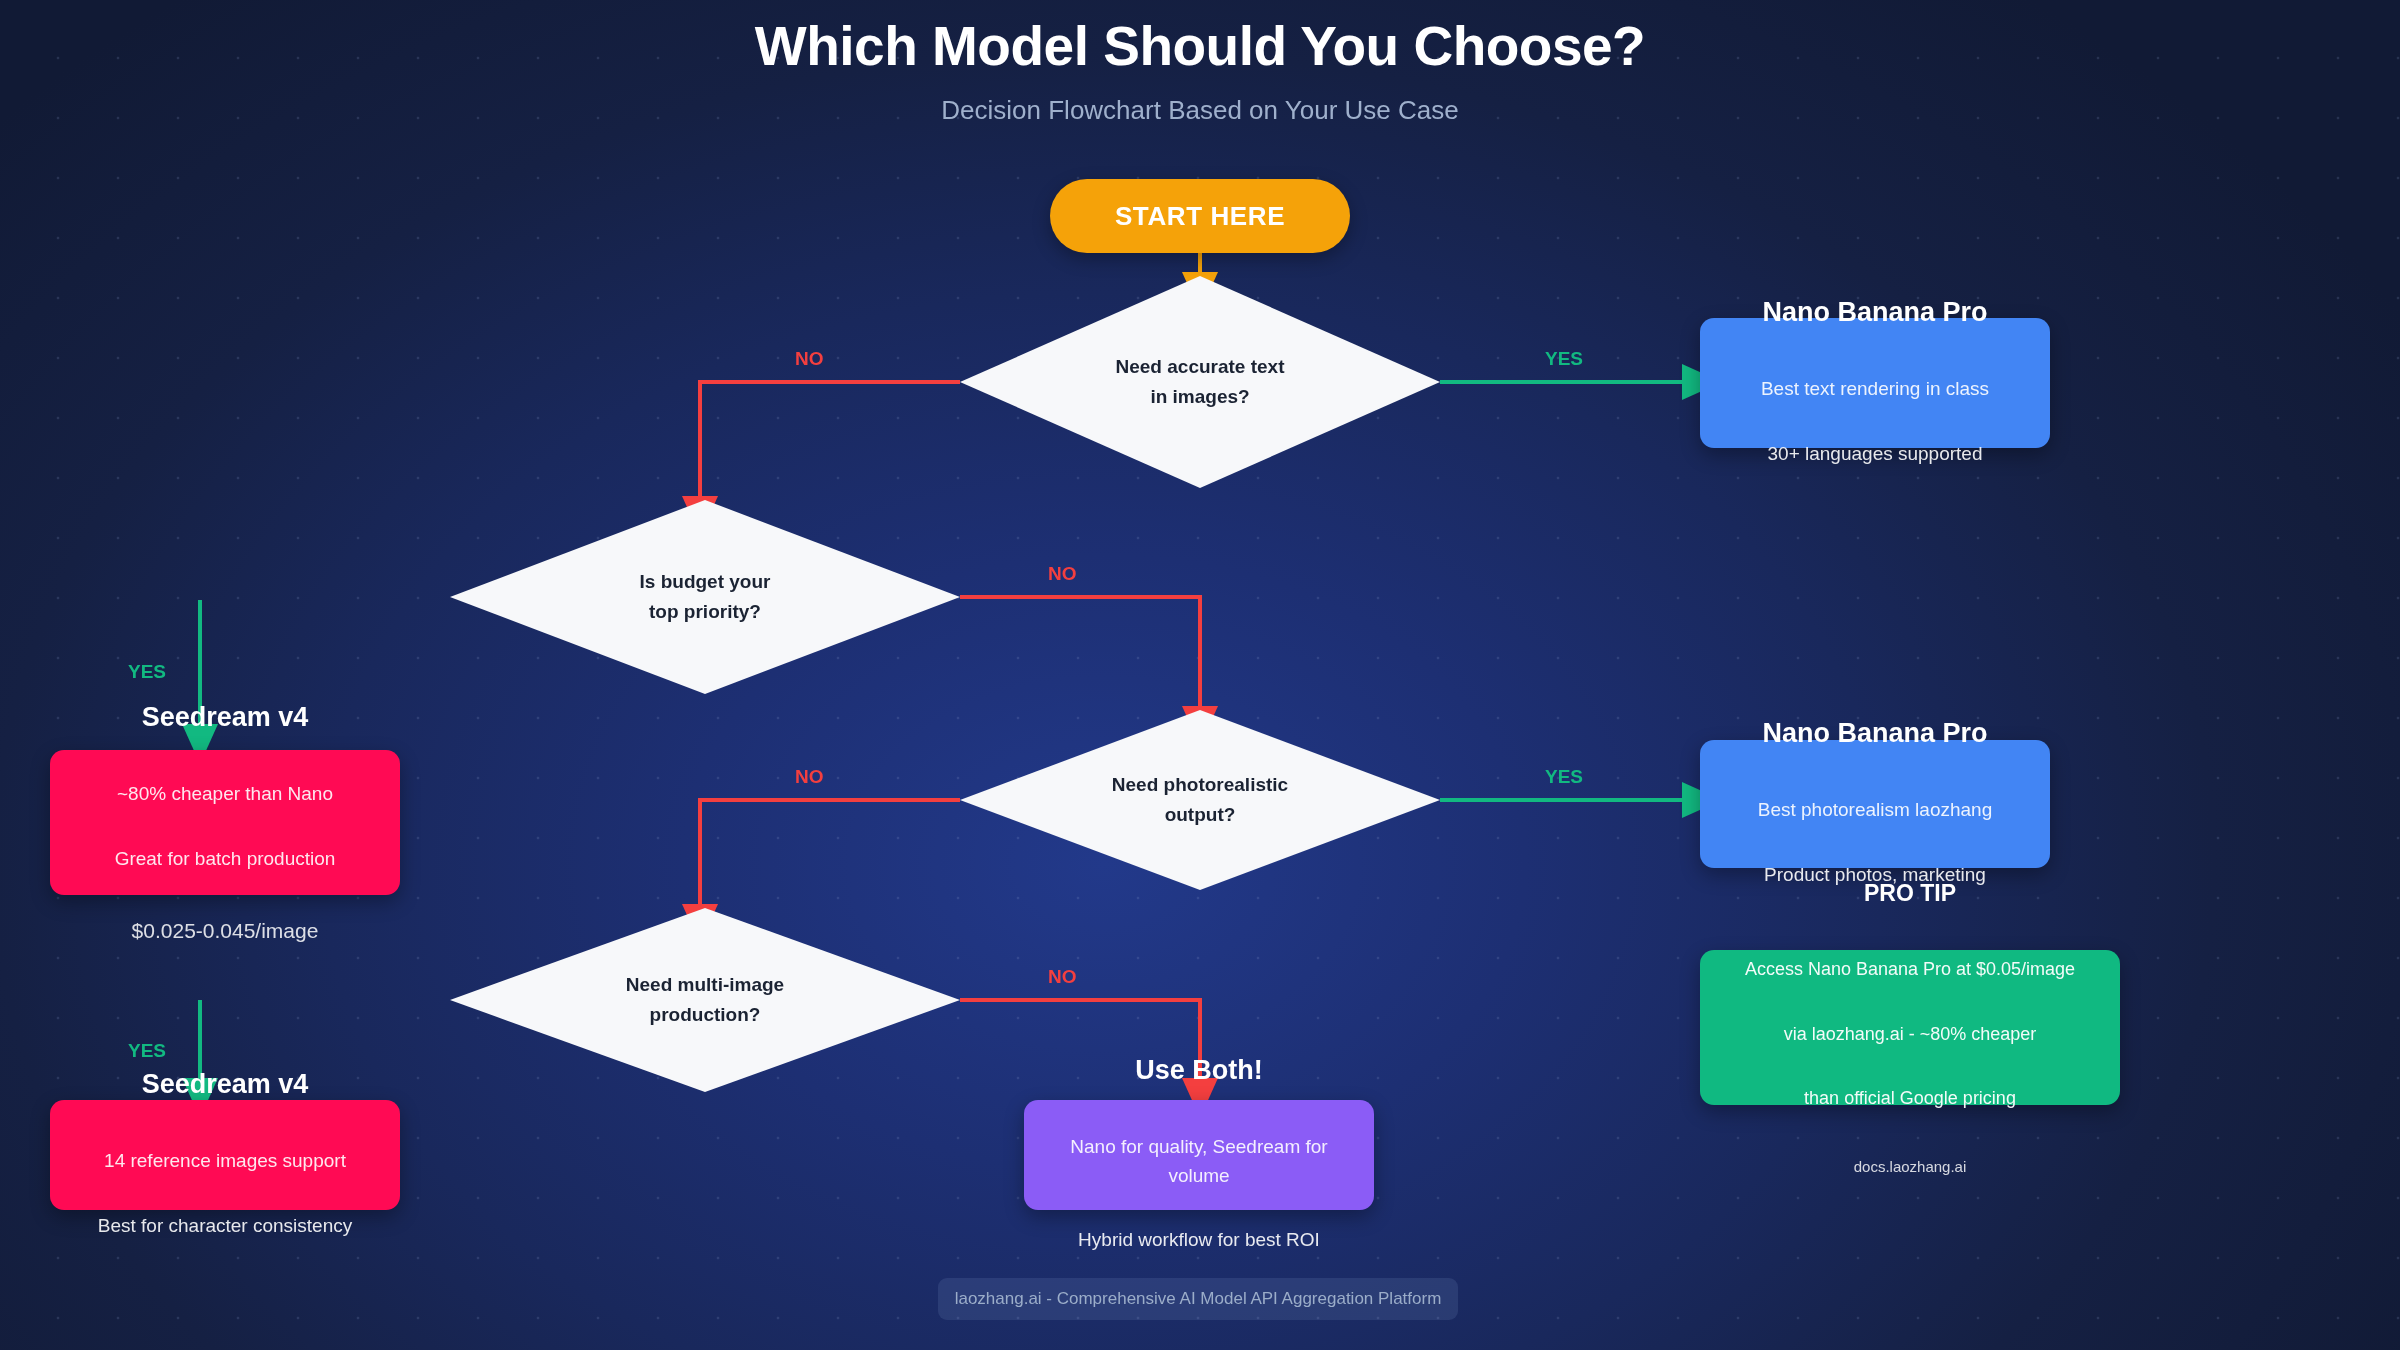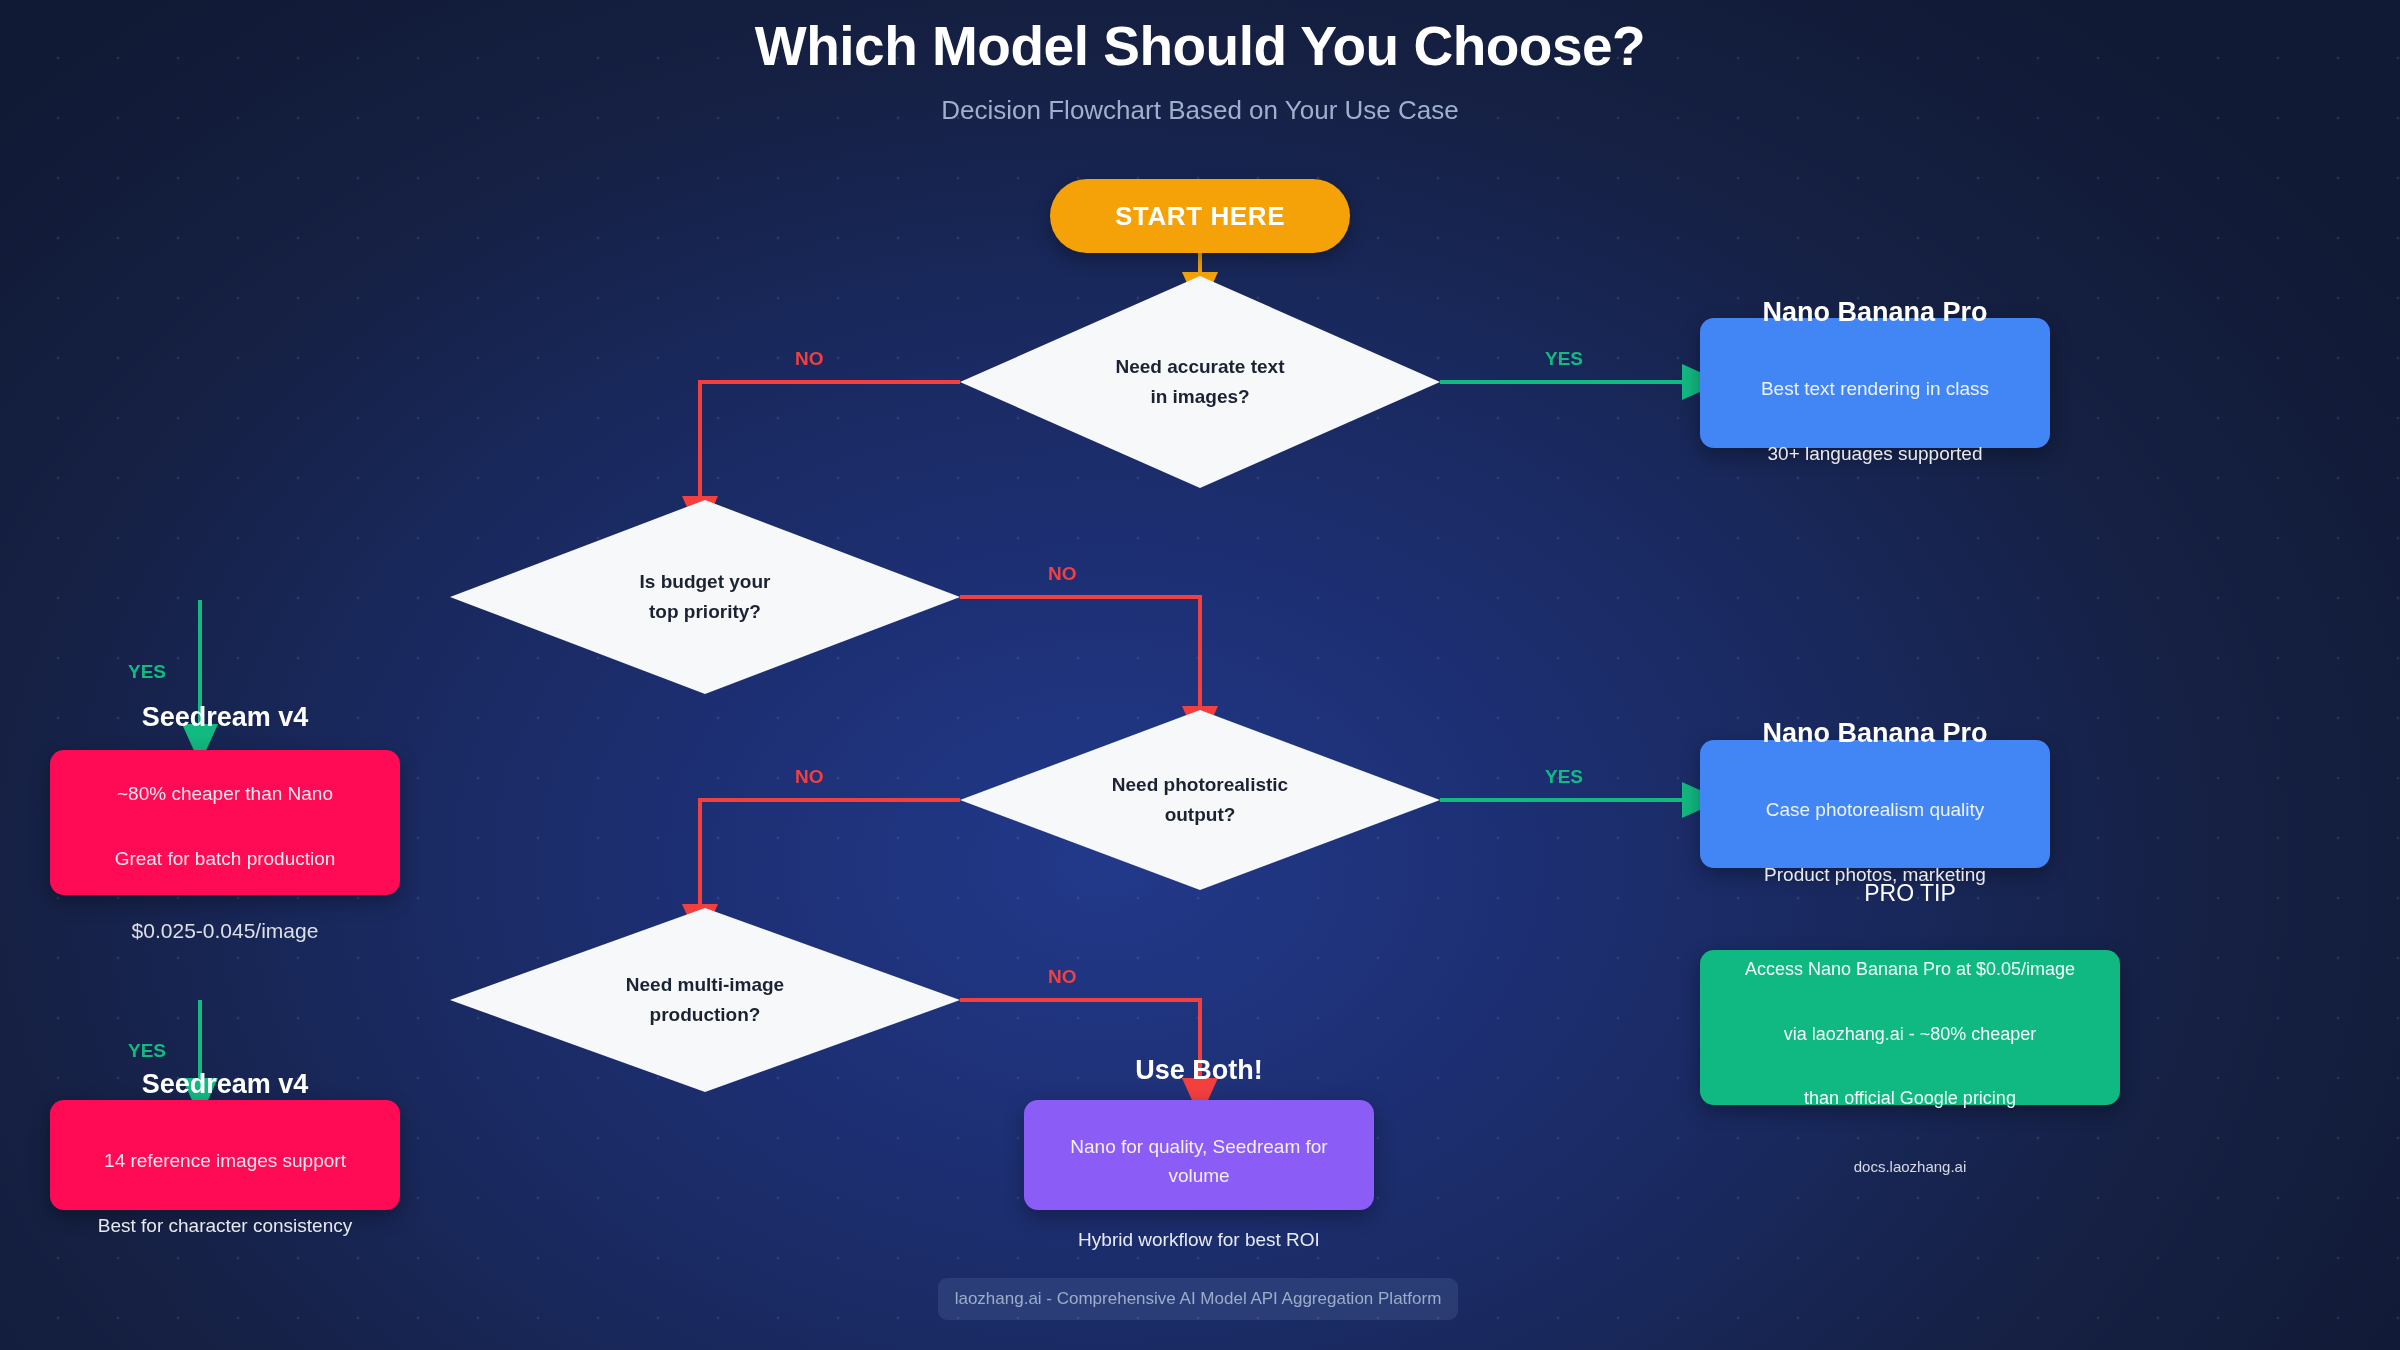--- a/index.html
+++ b/index.html
@@ -123,21 +123,21 @@
   .card-nano-text  { left: 1700px; top: 318px;  width: 350px; height: 130px; background: #4285f4; }
   .card-nano-photo { left: 1700px; top: 740px;  width: 350px; height: 128px; background: #4285f4; }
   .card-seedream-1 { left: 50px;   top: 750px;  width: 350px; height: 145px; background: #ff0a54; }
   .card-seedream-2 { left: 50px;   top: 1100px; width: 350px; height: 110px; background: #ff0a54; }
   .card-use-both   { left: 1024px; top: 1100px; width: 350px; height: 110px; background: #8b5cf6; }
   .card-pro-tip    { left: 1700px; top: 950px;  width: 420px; height: 155px; background: #10b981; }
 
   .protip-title {
     color: #ffffff;
     font-size: 23px;
-    font-weight: normal;
+    font-weight: bold;
     margin-bottom: 12px;
   }
   .protip-line {
     color: rgba(255,255,255,0.95);
     font-size: 18px;
     line-height: 1.58;
   }
   .protip-domain {
     color: rgba(255,255,255,0.82);
     font-size: 15px;
@@ -244,21 +244,21 @@
   </div>
 
   <div class="node result-card card-nano-text">
     <div class="result-title">Nano Banana Pro</div>
     <div class="result-line">Best text rendering in class</div>
     <div class="result-line">30+ languages supported</div>
   </div>
 
   <div class="node result-card card-nano-photo">
     <div class="result-title">Nano Banana Pro</div>
-    <div class="result-line">Case photorealism quality</div>
+    <div class="result-line">Best photorealism laozhang</div>
     <div class="result-line">Product photos, marketing</div>
   </div>
 
   <div class="node result-card card-seedream-1">
     <div class="result-title">Seedream v4</div>
     <div class="result-line">~80% cheaper than Nano</div>
     <div class="result-line">Great for batch production</div>
     <div class="result-price">$0.025-0.045/image</div>
   </div>
 

